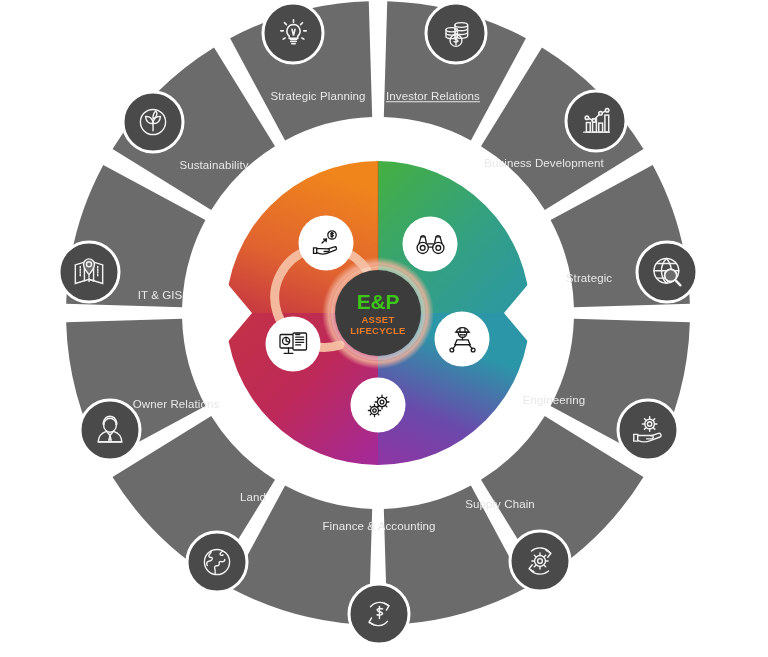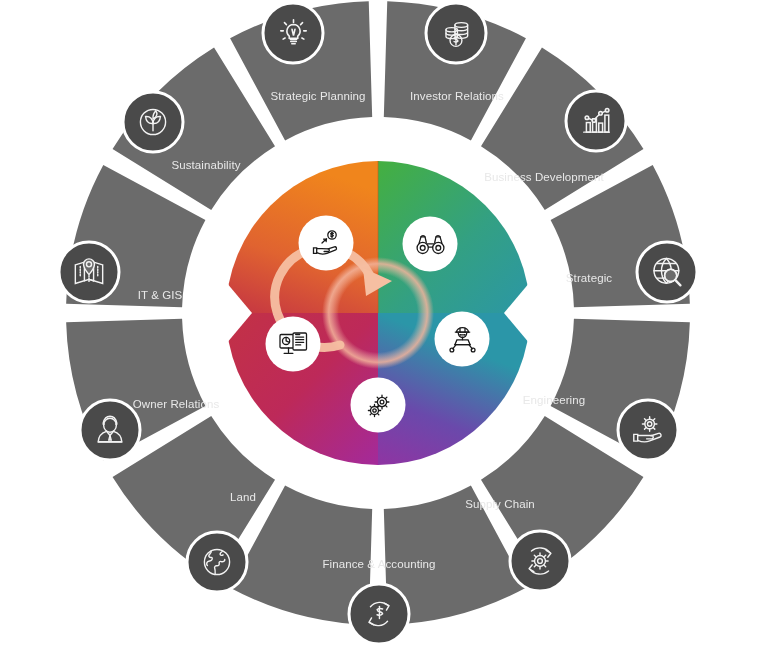--- a/index.html
+++ b/index.html
@@ -224,30 +224,30 @@
 
     <circle cx="378" cy="313" r="56" fill="url(#hubGlow)"></circle>
 
     <g>
       <path d="M 340 345 A 50 50 0 1 1 372 281" fill="none" stroke="#f6bfa2" stroke-width="9" stroke-linecap="round" opacity="0.95"></path>
       <path d="M 363 268 L 392 281 L 366 296 Z" fill="#f6bfa2"></path>
     </g>
   </svg>
 
   <div class="seg-label" style="left:318px; top:97px;">Strategic Planning</div>
-  <div class="seg-label" style="left:457px; top:97px;">Investor Relations</div>
-  <div class="seg-label" style="left:544px; top:178px;">Business Development</div>
+  <div class="seg-label" style="left:433px; top:97px;text-decoration:underline;">Investor Relations</div>
+  <div class="seg-label" style="left:544px; top:164px;">Business Development</div>
   <div class="seg-label" style="left:589px; top:279px;">Strategic</div>
   <div class="seg-label" style="left:554px; top:401px;">Engineering</div>
   <div class="seg-label" style="left:500px; top:505px;text-align:center;">Supply Chain</div>
-  <div class="seg-label" style="left:379px; top:527px;margin-top:38px;">Finance &amp; Accounting</div>
-  <div class="seg-label" style="left:243px; top:498px;">Land</div>
+  <div class="seg-label" style="left:379px; top:527px;">Finance &amp; Accounting</div>
+  <div class="seg-label" style="left:253px; top:498px;">Land</div>
   <div class="seg-label" style="left:176px; top:405px;">Owner Relations</div>
   <div class="seg-label" style="left:160px; top:296px;">IT &amp; GIS</div>
-  <div class="seg-label" style="left:206px; top:166px;">Sustainability</div>
+  <div class="seg-label" style="left:214px; top:166px;">Sustainability</div>
 
   <div class="outer-icon" style="left:293px; top:33px; width:63px; height:63px;">
     <svg width="34" height="34" viewBox="0 0 32 32" fill="none" stroke="#f2f2f2" stroke-width="1.5" stroke-linecap="round">
       <path d="M16 7.5 a6.2 6.2 0 0 0 -4 10.9 v2.1 h8 v-2.1 a6.2 6.2 0 0 0 -4 -10.9 z"></path>
       <path d="M13 21.5 h6 M13.4 23.6 h5.2 M14.4 25.6 h3.2"></path>
       <path d="M16 3 v2.6 M7.5 5.8 l1.8 1.8 M24.5 5.8 l-1.8 1.8 M4 13.5 h2.4 M28 13.5 h-2.4 M6.2 21.3 l1.9 -1.1 M25.8 21.3 l-1.9 -1.1"></path>
       <path d="M14.6 12 l1.4 6 l1.4 -6"></path>
     </svg>
   </div>
 
@@ -441,14 +441,19 @@
       <rect x="2.5" y="6" width="17.5" height="13.5" rx="1.2"></rect>
       <path d="M11 19.5 v4.2 M6.6 24.8 h8.8"></path>
       <circle cx="8.6" cy="12.4" r="3.6"></circle>
       <path d="M8.6 12.4 v-3.6 M8.6 12.4 l3.3 1.4"></path>
       <rect x="15.5" y="4.5" width="13.5" height="17" rx="1.2" fill="#ffffff"></rect>
       <path d="M18.2 8.6 h8 M18.2 11.2 h8 M18.2 13.8 h8 M18.2 16.4 h5"></path>
       <path d="M18.2 6 h4"></path>
     </svg>
   </div>
 
+  <div id="hub">
+    <div id="hub-title">E&amp;P</div>
+    <div id="hub-sub1">ASSET</div>
+    <div id="hub-sub2">LIFECYCLE</div>
+  </div>
 
 </div>
 
 </body></html>

